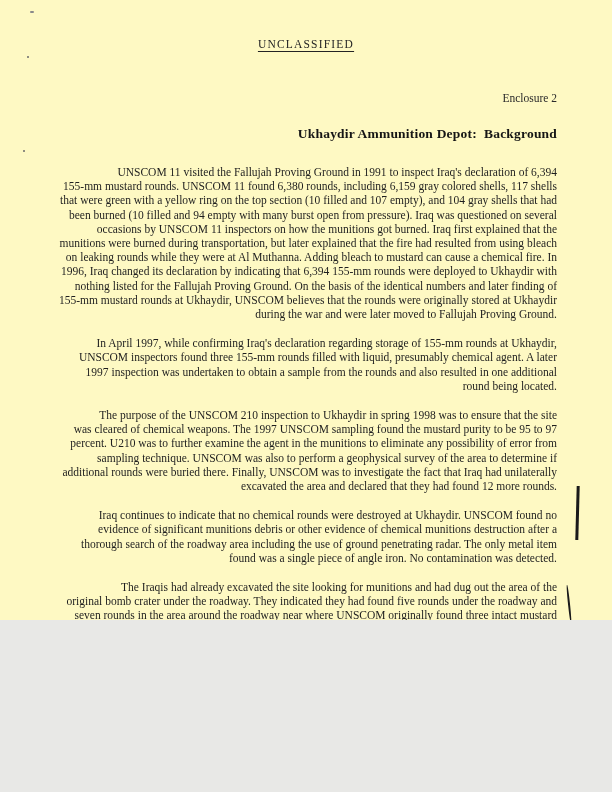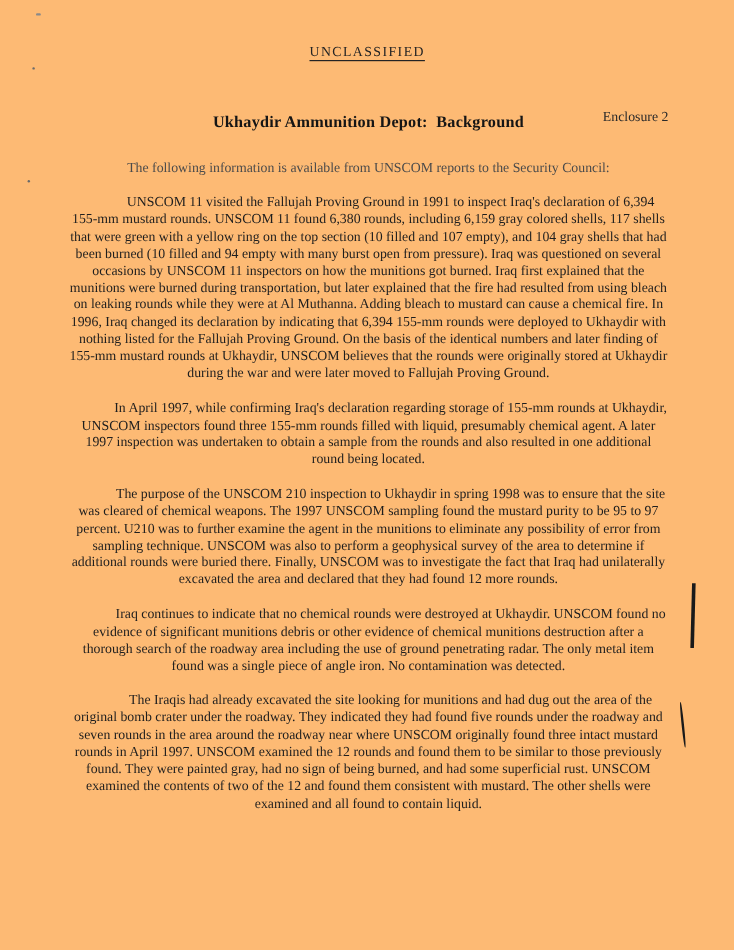--- a/index.html
+++ b/index.html
@@ -3,23 +3,23 @@
 <meta charset="utf-8">
 <style>
   html, body {
     margin: 0;
     padding: 0;
     background: #e8e8e6;
   }
   .page {
     position: relative;
     width: 612px;
-    height: 792px;
+    height: 620px;
     margin: 0 auto;
-    background: #fdba74;
+    background: #fef9c3;
     overflow: hidden;
     font-family: "Liberation Serif", "DejaVu Serif", serif;
     color: #1e1e1e;
   }
   .classification {
     position: absolute;
     top: 38px;
     left: 0;
     right: 0;
     text-align: center;
@@ -33,25 +33,25 @@
     position: absolute;
     top: 92px;
     right: 55px;
     font-size: 11.5px;
     color: #2a2a2a;
     font-family: Liberation Serif, serif;
   }
   .content {
     position: absolute;
     left: 57px;
-    top: 94px;
+    top: 126px;
     width: 500px;
     font-size: 11.5px;
     line-height: 14.2px;
-    text-align: center;
+    text-align: right;
   }
   .title {
     font-size: 13.5px;
     line-height: 15px;
     font-weight: 700;
     letter-spacing: 0.2px;
     margin: 0 0 24px 0;
     white-space: pre-wrap;
     color: #151515;
   }
@@ -99,21 +99,20 @@
 
 <div class="page">
 
   <div class="classification">UNCLASSIFIED</div>
 
   <div class="enclosure">Enclosure 2</div>
 
   <div class="content">
     <h1 class="title">Ukhaydir Ammunition Depot:  Background</h1>
 
-    <p class="intro">The following information is available from UNSCOM reports to the Security Council:</p>
 
     <p class="body-para">UNSCOM 11 visited the Fallujah Proving Ground in 1991 to inspect Iraq's declaration of 6,394 155-mm mustard rounds. UNSCOM 11 found 6,380 rounds, including 6,159 gray colored shells, 117 shells that were green with a yellow ring on the top section (10 filled and 107 empty), and 104 gray shells that had been burned (10 filled and 94 empty with many burst open from pressure). Iraq was questioned on several occasions by UNSCOM 11 inspectors on how the munitions got burned. Iraq first explained that the munitions were burned during transportation, but later explained that the fire had resulted from using bleach on leaking rounds while they were at Al Muthanna. Adding bleach to mustard can cause a chemical fire. In 1996, Iraq changed its declaration by indicating that 6,394 155-mm rounds were deployed to Ukhaydir with nothing listed for the Fallujah Proving Ground. On the basis of the identical numbers and later finding of 155-mm mustard rounds at Ukhaydir, UNSCOM believes that the rounds were originally stored at Ukhaydir during the war and were later moved to Fallujah Proving Ground.</p>
 
     <p class="body-para">In April 1997, while confirming Iraq's declaration regarding storage of 155-mm rounds at Ukhaydir, UNSCOM inspectors found three 155-mm rounds filled with liquid, presumably chemical agent. A later 1997 inspection was undertaken to obtain a sample from the rounds and also resulted in one additional round being located.</p>
 
     <p class="body-para">The purpose of the UNSCOM 210 inspection to Ukhaydir in spring 1998 was to ensure that the site was cleared of chemical weapons. The 1997 UNSCOM sampling found the mustard purity to be 95 to 97 percent. U210 was to further examine the agent in the munitions to eliminate any possibility of error from sampling technique. UNSCOM was also to perform a geophysical survey of the area to determine if additional rounds were buried there. Finally, UNSCOM was to investigate the fact that Iraq had unilaterally excavated the area and declared that they had found 12 more rounds.</p>
 
     <p class="body-para">Iraq continues to indicate that no chemical rounds were destroyed at Ukhaydir. UNSCOM found no evidence of significant munitions debris or other evidence of chemical munitions destruction after a thorough search of the roadway area including the use of ground penetrating radar. The only metal item found was a single piece of angle iron. No contamination was detected.</p>
 
     <p class="body-para last">The Iraqis had already excavated the site looking for munitions and had dug out the area of the original bomb crater under the roadway. They indicated they had found five rounds under the roadway and seven rounds in the area around the roadway near where UNSCOM originally found three intact mustard rounds in April 1997. UNSCOM examined the 12 rounds and found them to be similar to those previously found. They were painted gray, had no sign of being burned, and had some superficial rust. UNSCOM examined the contents of two of the 12 and found them consistent with mustard. The other shells were examined and all found to contain liquid.</p>

